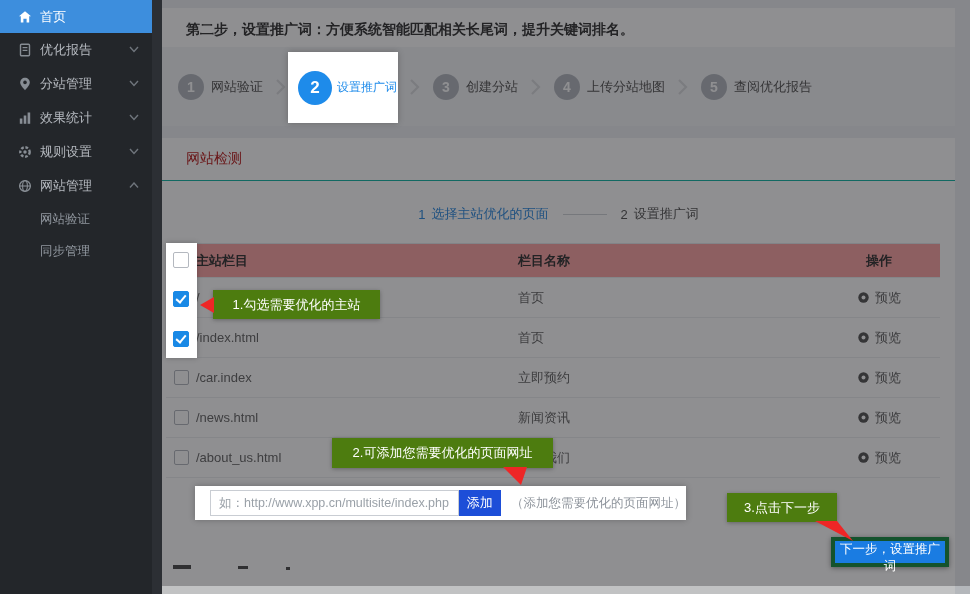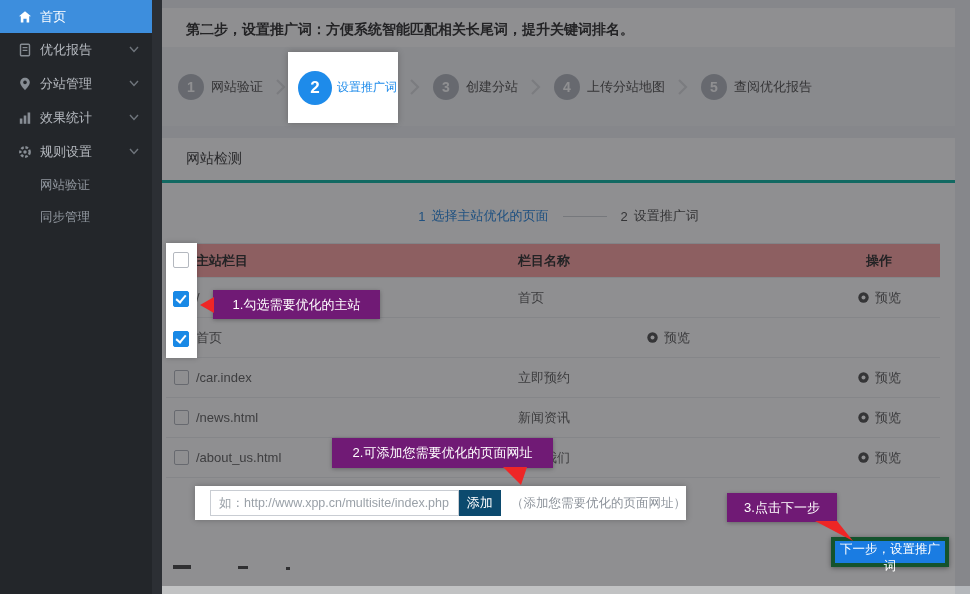--- a/index.html
+++ b/index.html
@@ -24,21 +24,21 @@
   
   .panel { position:absolute; background:#fff; }
   .panel-top { left:162px; top:8px; width:793px; height:118px; }
   .instruction { padding:13px 24px 0 24px; font-size:14px; font-weight:600; color:#333; }
   .steps { position:absolute; left:0; right:0; top:39px; bottom:0; background:#f4f5f7; display:flex; align-items:center; padding-left:16px; }
   .step { display:flex; align-items:center; }
   .step .circ { width:26px; height:26px; border-radius:50%; background:#b3b8bf; color:#fff; font-size:14px; font-weight:700; display:flex; align-items:center; justify-content:center; }
   .step .slbl { font-size:13px; color:#555; margin-left:7px; }
   .sarrow { width:12px; height:18px; margin:0 12px; color:#d9dbde; }
   .panel-main { left:162px; top:138px; width:793px; height:456px; }
-  .panel-title { padding:12px 24px; font-size:14px; color:#404040; border-bottom:3px solid #14b8a6; }
+  .panel-title { padding:12px 24px; font-size:14px; color:#b91c1c; border-bottom:1px solid #14b8a6; }
   .tabnav { height:66px; display:flex; align-items:center; justify-content:center; }
   .tabstep { font-size:13px; display:flex; align-items:center; gap:6px; }
   .tabstep.on { color:#2f8be0; }
   .tabstep.off { color:#555; }
   .tabline { width:44px; height:1px; background:#d0d3d8; margin:0 14px; }
   
   .table { position:absolute; left:4px; top:105px; width:774px; }
   .trow { display:grid; grid-template-columns:30px 322px 300px 1fr; align-items:center; height:40px; border-bottom:1px solid #eceef0; font-size:13px; color:#666; }
   .trow.thead { height:35px; background:#fca5a5; border-top:1px solid #e7e9ec; font-weight:700; color:#333; }
   .cellcb { display:flex; justify-content:center; }
@@ -54,24 +54,24 @@
   
   .hl { position:absolute; z-index:10; }
   .hl-step2 { left:288px; top:52px; width:110px; height:71px; background:#fff; display:flex; align-items:center; padding-left:10px; box-shadow:0 0 6px rgba(0,0,0,0.25); }
   .hl-step2 .circ2 { width:34px; height:34px; border-radius:50%; background:#1e8bea; color:#fff; font-size:17px; font-weight:700; display:flex; align-items:center; justify-content:center; }
   .hl-step2 .slbl2 { font-size:12px; color:#1e8bea; margin-left:5px; white-space:nowrap; }
   .hl-checkcol { left:166px; top:243px; width:31px; height:115px; background:#fff; box-shadow:0 0 5px rgba(0,0,0,0.25); }
   .hl-checkcol .cb { position:absolute; left:7px; }
   .hl-addrow { left:195px; top:486px; width:491px; height:34px; background:#fff; display:flex; align-items:center; padding-left:15px; box-shadow:0 0 6px rgba(0,0,0,0.25); }
   .url-input { width:268px; height:26px; border:1px solid #c9cdd3; padding:0 8px; font-size:12.5px; color:#333; font-family:inherit; outline:none; }
   .url-input::placeholder { color:#9aa1a8; }
-  .add-btn { width:46px; height:26px; background:#0c4a6e; color:#fff; border:none; font-size:13px; font-family:inherit; cursor:pointer; }
+  .add-btn { width:46px; height:26px; background:#1d4ed8; color:#fff; border:none; font-size:13px; font-family:inherit; cursor:pointer; }
   .add-hint { font-size:12.5px; color:#8d939b; margin-left:10px; white-space:nowrap; }
   .hl-next { left:831px; top:537px; width:118px; height:30px; background:#1a7ce2; border:4px solid #14532d; color:#fff; font-size:12.5px; font-family:inherit; cursor:pointer; box-shadow:0 1px 5px rgba(0,0,0,0.4); }
-  .callout { position:absolute; z-index:12; background:#701a75; color:#fff; font-size:13px; text-align:center; box-shadow:0 1px 4px rgba(0,0,0,0.3); }
+  .callout { position:absolute; z-index:12; background:#4d7c0f; color:#fff; font-size:13px; text-align:center; box-shadow:0 1px 4px rgba(0,0,0,0.3); }
   .callout svg { position:absolute; }
   .c1 { left:213px; top:290px; width:167px; height:29px; line-height:29px; }
   .c1 svg { left:-13px; top:6px; }
   .c2 { left:332px; top:438px; width:221px; height:30px; line-height:30px; }
   .c2 svg { left:168px; top:29px; }
   .c3 { left:727px; top:493px; width:110px; height:29px; line-height:29px; }
   .c3 svg { left:86px; top:28px; }
 </style>
 </head>
 <body>
@@ -120,20 +120,31 @@
     <div class="side-item">
       <svg class="mi" viewBox="0 0 14 14">
           <circle cx="7" cy="7" r="4.7" fill="none" stroke="currentColor" stroke-width="2.4" stroke-dasharray="2.7 1.7"></circle>
           <circle cx="7" cy="7" r="1.7" fill="currentColor"></circle>
         </svg>
       <span class="lbl">规则设置</span>
       <svg class="chev" viewBox="0 0 10 7">
           <polyline points="1,1 5,5.5 9,1" fill="none" stroke="currentColor" stroke-width="1.4"></polyline>
         </svg>
     </div>
+    <div class="side-item">
+      <svg class="mi" viewBox="0 0 14 14">
+          <circle cx="7" cy="7" r="5.4" fill="none" stroke="currentColor" stroke-width="1.3"></circle>
+          <ellipse cx="7" cy="7" rx="2.4" ry="5.4" fill="none" stroke="currentColor" stroke-width="1.1"></ellipse>
+          <line x1="1.6" y1="7" x2="12.4" y2="7" stroke="currentColor" stroke-width="1.1"></line>
+        </svg>
+      <span class="lbl">网站管理</span>
+      <svg class="chev" viewBox="0 0 10 7">
+          <polyline points="1,5.5 5,1 9,5.5" fill="none" stroke="currentColor" stroke-width="1.4"></polyline>
+        </svg>
+    </div>
     <div class="side-sub">
       <span class="lbl">网站验证</span>
     </div>
     <div class="side-sub">
       <span class="lbl">同步管理</span>
     </div>
   </aside>
   <div class="gutter"></div>
 
   <section class="panel panel-top">
@@ -210,20 +221,21 @@
               <circle cx="7" cy="7" r="2.1" fill="#fff"></circle>
             </svg>
           <span>预览</span>
         </div>
       </div>
 
       <div class="trow">
         <div class="cellcb">
             <span class="cb on"></span>
           </div>
+        <div>/index.html</div>
         <div>首页</div>
         <div class="cellact">
           <svg class="eye" viewBox="0 0 14 14">
               <circle cx="7" cy="7" r="5.6" fill="currentColor"></circle>
               <circle cx="7" cy="7" r="2.1" fill="#fff"></circle>
             </svg>
           <span>预览</span>
         </div>
       </div>
 

